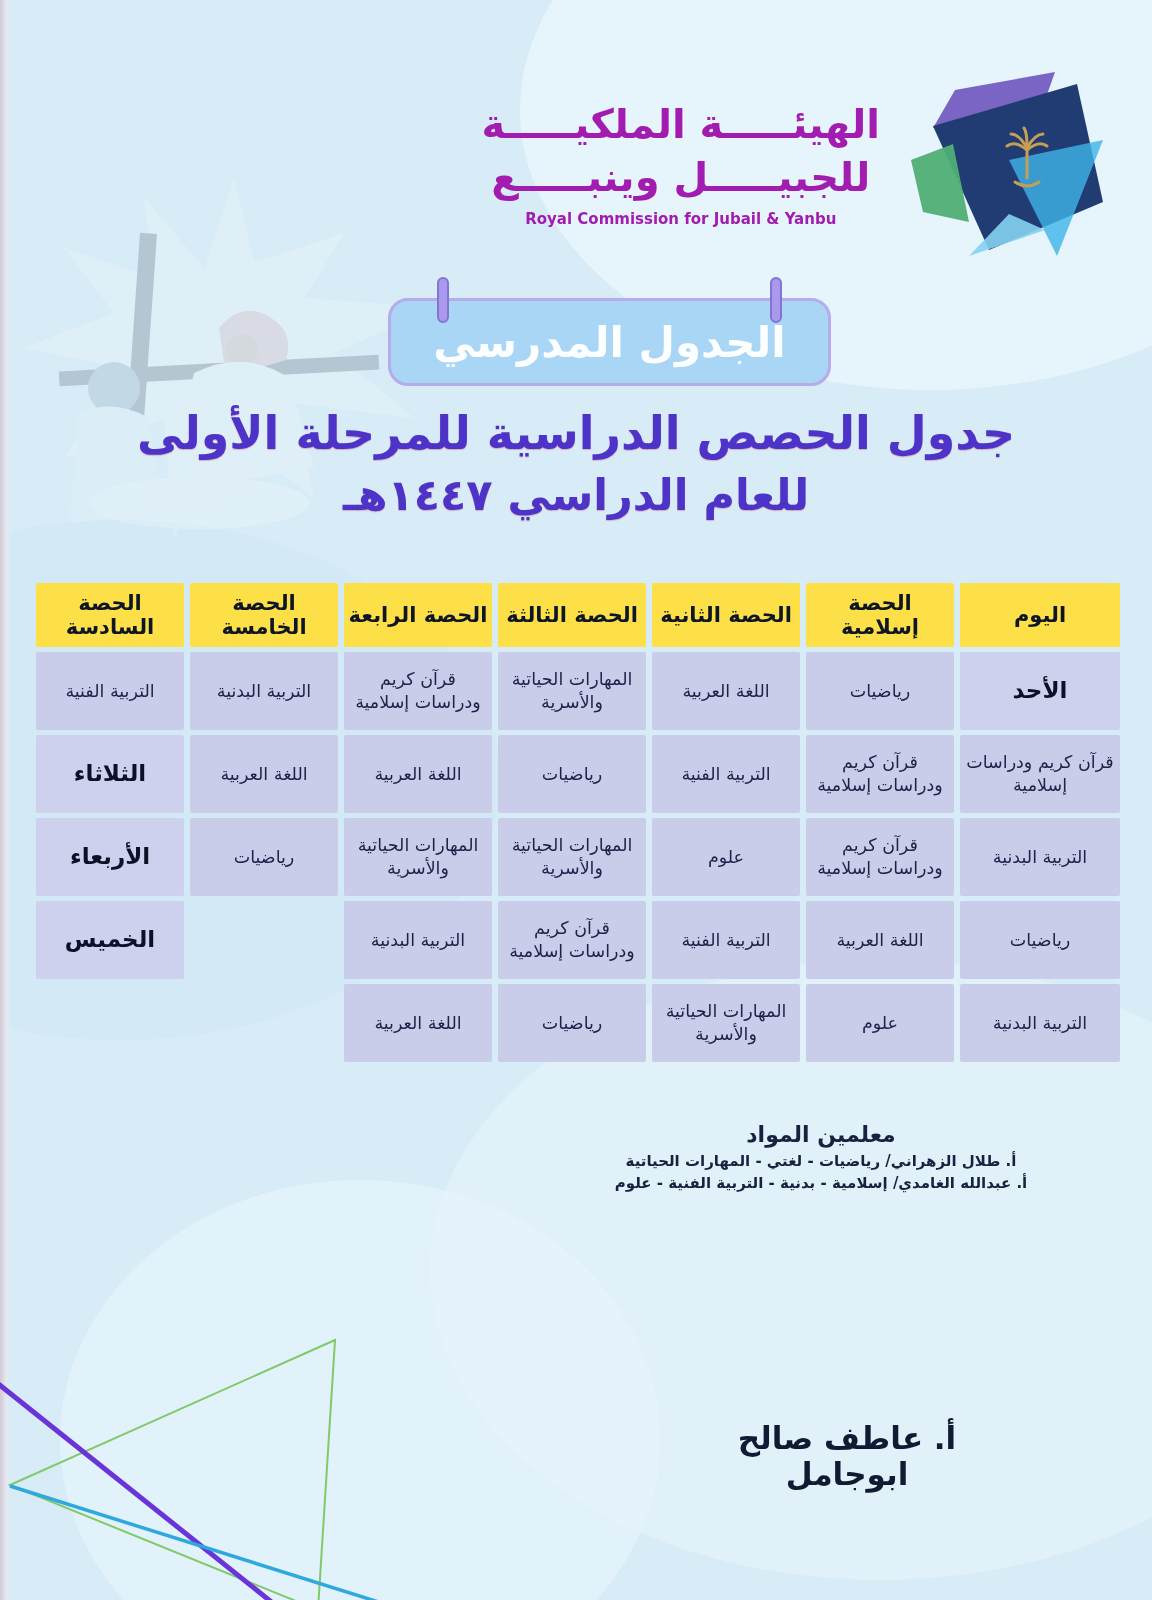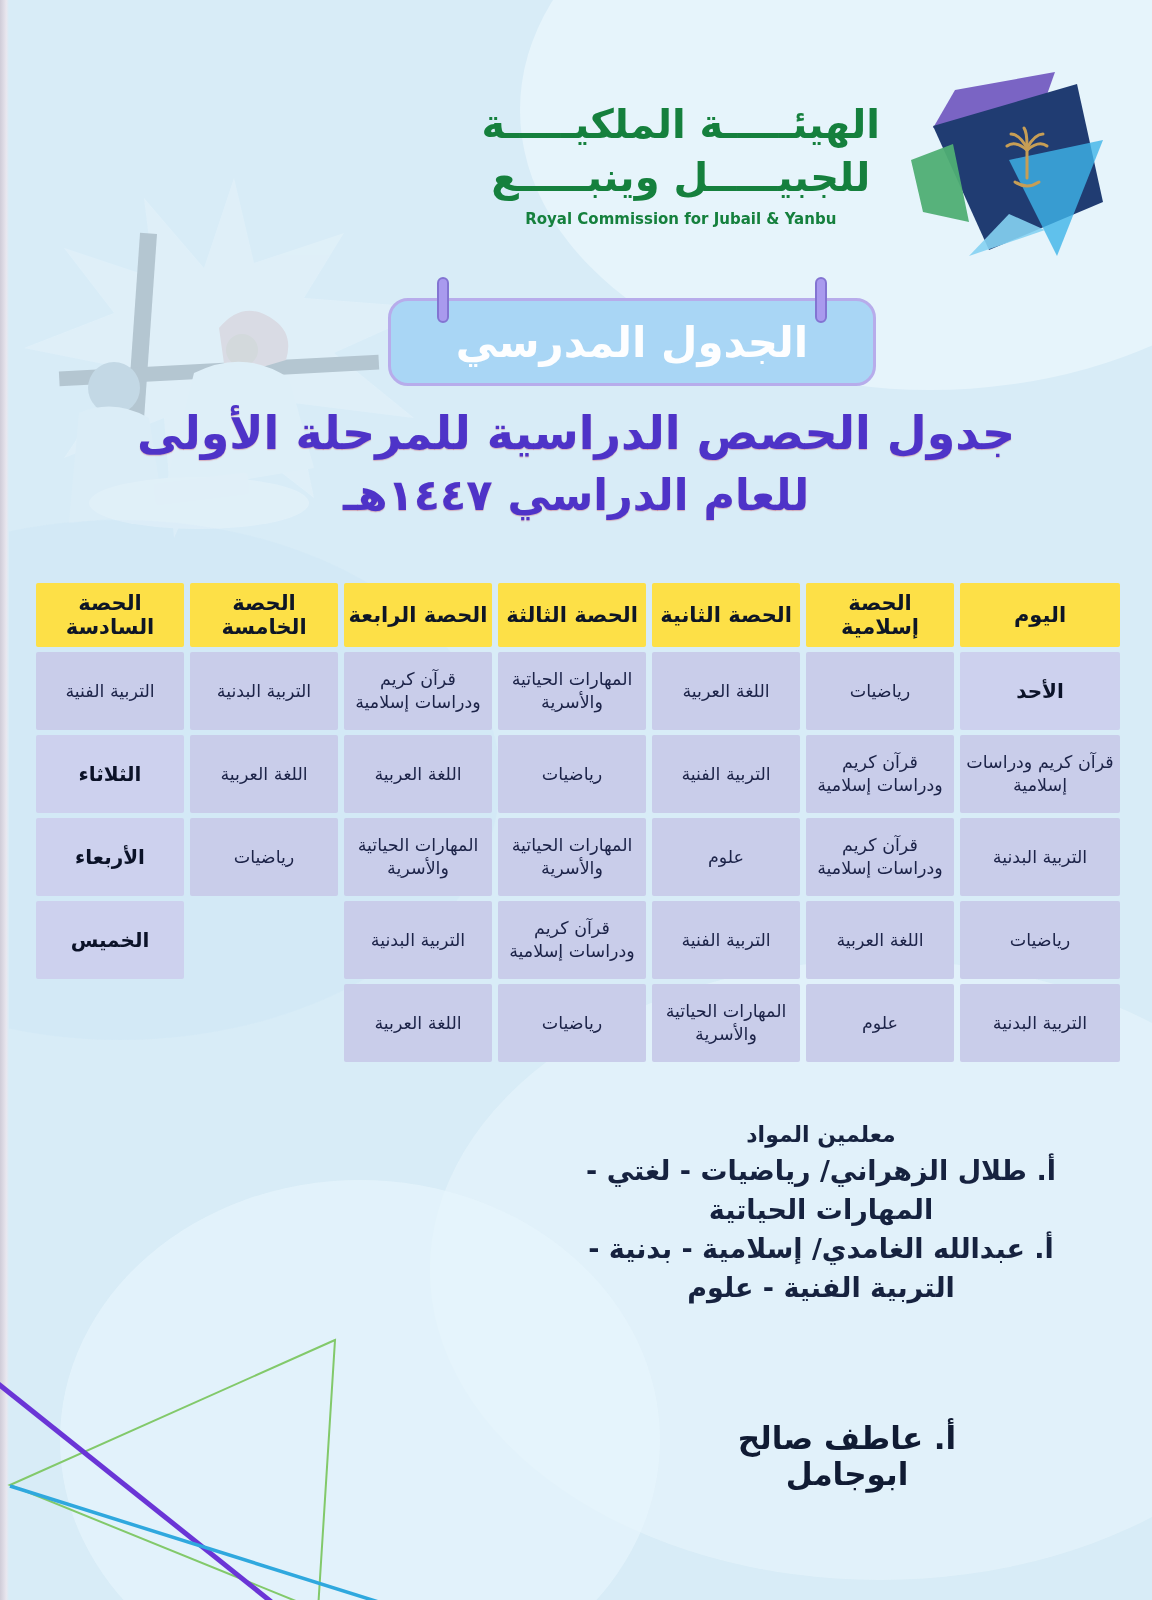--- a/index.html
+++ b/index.html
@@ -18,26 +18,26 @@
   .blob-b{left:-260px;top:520px;width:760px;height:520px;background:#cfe7f5;opacity:.55;}
   .blob-c{left:430px;top:960px;width:900px;height:620px;background:#e3f2fa;opacity:.8;}
   .blob-d{left:60px;top:1180px;width:600px;height:520px;background:#e7f5fc;opacity:.7;}
 
   
   .photo{position:absolute;left:4px;top:138px;}
 
   
   .logo{position:absolute;top:70px;left:460px;width:660px;
     display:flex;flex-direction:row;align-items:center;justify-content:flex-start;gap:20px;}
-  .logo-text{text-align:center;color:#15803d;}
+  .logo-text{text-align:center;color:#a21caf;}
   .logo-ar{font-weight:bold;font-size:40px;line-height:1.32;white-space:nowrap;}
   .logo-en{font-weight:bold;font-size:15px;margin-top:6px;direction:ltr;white-space:nowrap;}
 
   
-  .banner{position:absolute;top:298px;left:388px;width:488px;height:88px;
+  .banner{position:absolute;top:298px;left:388px;width:443px;height:88px;
     background:#a9d6f5;border:3px solid #b7aceb;border-radius:20px;
     display:flex;align-items:center;justify-content:center;box-sizing:border-box;}
   .banner-label{color:#fdfeff;font-weight:bold;font-size:42px;}
   .pin{position:absolute;top:-24px;width:12px;height:46px;border-radius:7px;
     background:#a99aee;border:2px solid #8374d2;box-sizing:border-box;}
   .pin-left{left:46px;}
   .pin-right{right:46px;}
 
   
   .title{position:absolute;top:402px;left:0;width:100%;text-align:center;
@@ -48,28 +48,28 @@
 
   
   .schedule{position:absolute;top:583px;right:32px;width:1084px;
     display:grid;grid-template-columns:160px repeat(6,148px);
     grid-template-rows:64px repeat(5,78px);column-gap:6px;row-gap:5px;}
   .hcell{background:#fde047;color:#0e1626;font-weight:bold;font-size:21px;
     display:flex;align-items:center;justify-content:center;border-radius:2px;text-align:center;}
   .cell{background:#c9cdea;color:#1c2348;font-size:17.5px;
     display:flex;align-items:center;justify-content:center;border-radius:2px;
     text-align:center;padding:2px 5px;box-sizing:border-box;line-height:1.3;}
-  .day-cell{background:#cdd1ee;color:#0b1228;font-weight:bold;font-size:20px;}
+  .day-cell{background:#cdd1ee;color:#0b1228;font-weight:bold;font-size:23px;}
   .cell.blank{background:transparent;}
 
   
   .teachers{position:absolute;top:1118px;right:66px;width:530px;
     text-align:center;color:#16223f;font-weight:bold;}
   .teachers-heading{font-size:22px;line-height:1.5;}
-  .teachers-line{font-size:27px;line-height:1.45;}
+  .teachers-line{font-size:15px;line-height:1.45;}
 
   
   .signature{position:absolute;top:1420px;right:140px;width:330px;
     text-align:center;color:#101b33;font-weight:bold;font-size:31px;}
 
   
   .deco{position:absolute;left:0;top:1278px;}
 </style>
 </head>
 <body>

